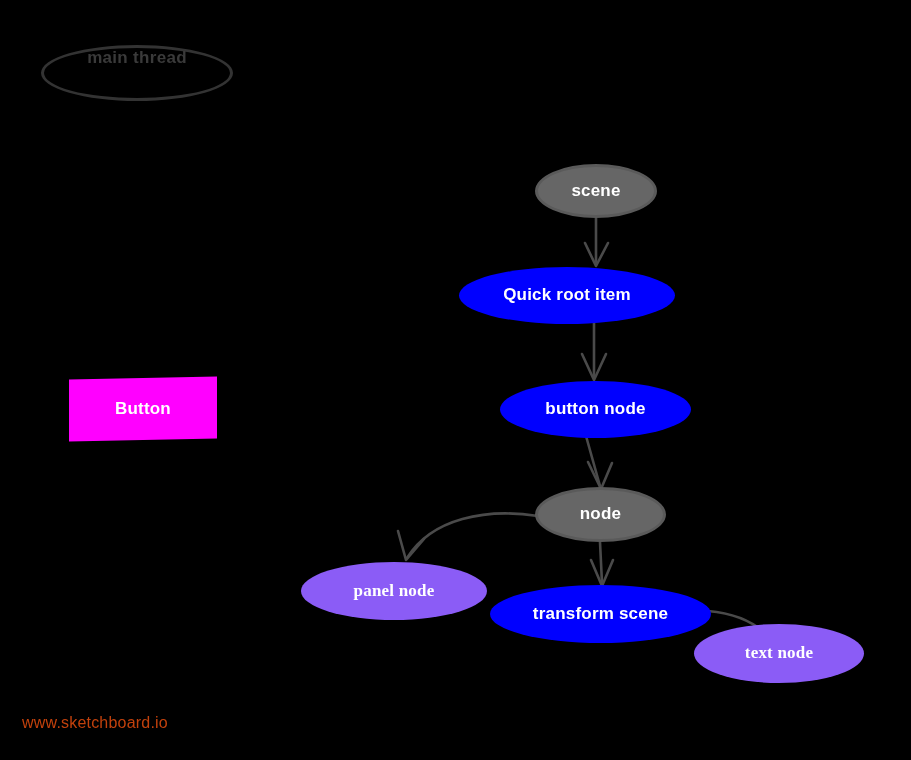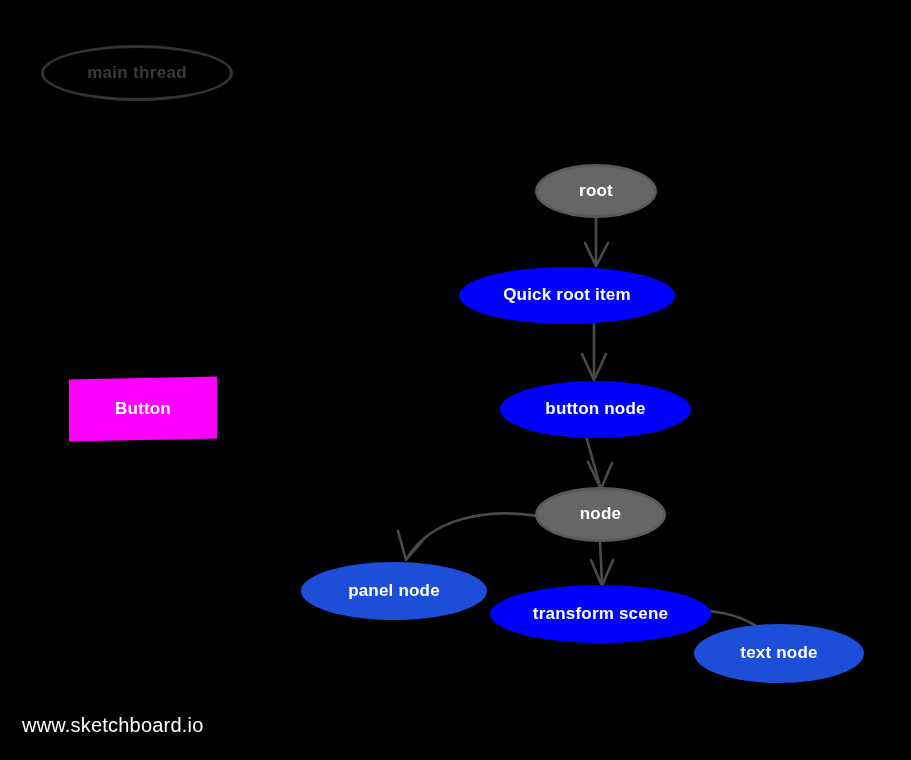--- a/index.html
+++ b/index.html
@@ -35,54 +35,55 @@
     letter-spacing: 0.2px;
     text-align: center;
     line-height: 1.1;
   }
   .ellipse {
     border-radius: 50%;
   }
   .swimlane {
     position: absolute;
     display: flex;
-    align-items: center;
+    align-items: flex-start;
     justify-content: center;
     box-sizing: border-box;
     border: 3px solid #333333;
     border-radius: 50%;
     background: transparent;
     color: #3a3a3a;
     font-weight: bold;
     font-size: 17px;
     letter-spacing: 0.3px;
   }
   .gray-node {
     background: #666666;
     border: 3px solid #5a5a5a;
   }
   .blue-node {
     background: #0000ff;
   }
   .red-node {
-    background: #1d4ed8;
+    background: #8b5cf6;
+    font-family: Liberation Serif, serif;
   }
   .rect-node {
     background: #ff00ff;
     transform: skewY(-1.2deg);
   }
   .rect-node .rect-label {
     transform: skewY(1.2deg);
   }
   .watermark {
     position: absolute;
     left: 22px;
     top: 714px;
-    color: #ffffff;
-    font-size: 20px;
+    color: #c2410c;
+    font-size: 16px;
     font-family: "Liberation Sans", sans-serif;
     letter-spacing: 0.2px;
     white-space: nowrap;
   }
 </style>
 </head>
 <body>
 
 <div id="canvas">
 
@@ -118,21 +119,21 @@
       <path d="M 765 630 L 781 657 L 791 629" fill="none" stroke="#4a4a4a" stroke-width="2.6" stroke-linecap="round" stroke-linejoin="round"></path>
     </g>
   </svg>
 
   <div class="swimlane" style="left:41px; top:45px; width:192px; height:56px;">
     <span>main thread</span>
   </div>
 
 
   <div class="node ellipse gray-node" style="left:535px; top:164px; width:122px; height:54px;">
-    <span>root</span>
+    <span>scene</span>
   </div>
 
   <div class="node ellipse blue-node" style="left:459px; top:267px; width:216px; height:57px;">
     <span>Quick root item</span>
   </div>
 
   <div class="node rect-node" style="left:69px; top:378px; width:148px; height:62px;">
     <span class="rect-label">Button</span>
   </div>
 

